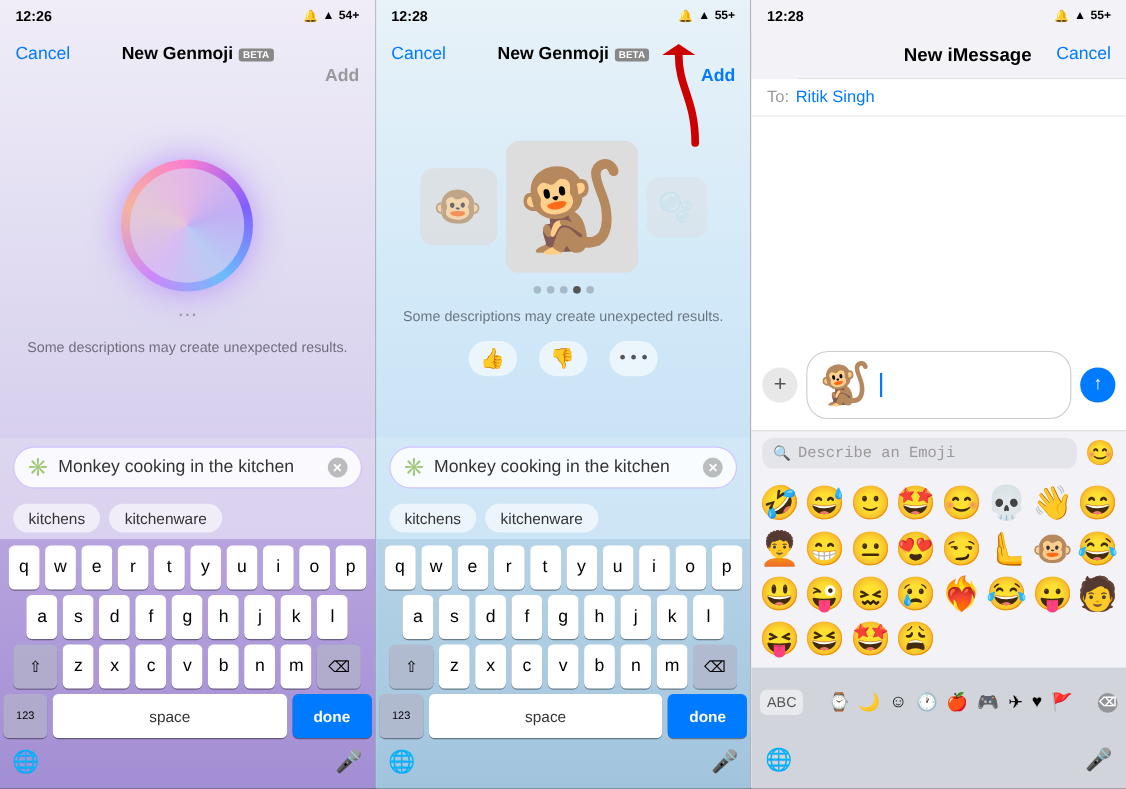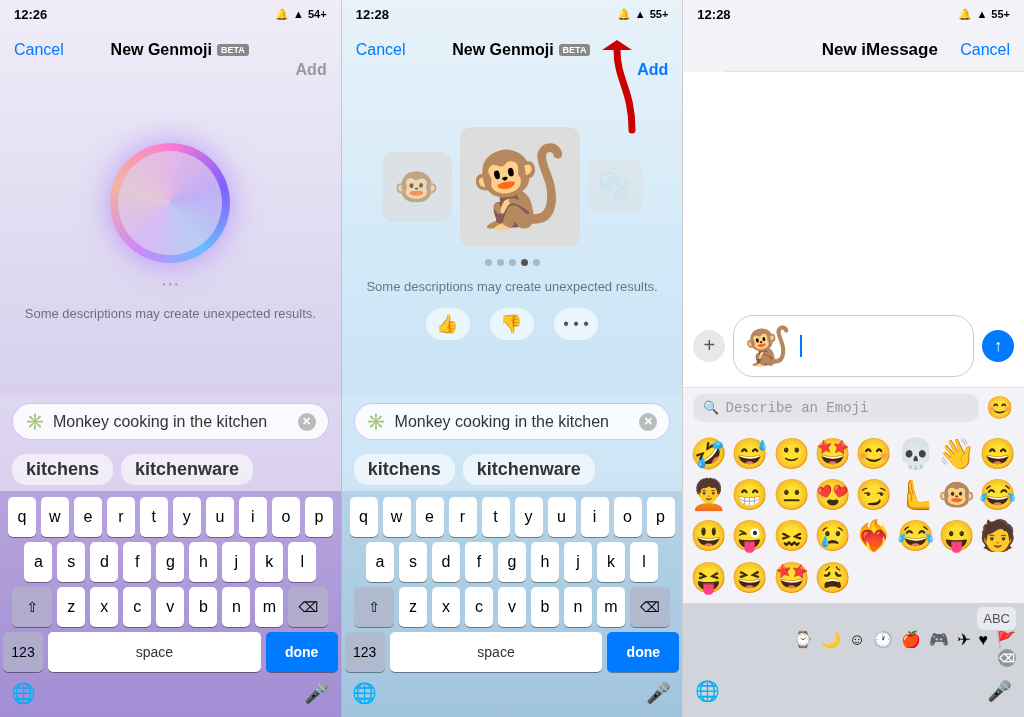--- a/index.html
+++ b/index.html
@@ -151,23 +151,22 @@
     .suggestions-row {
       display: flex;
       gap: 8px;
       padding: 6px 12px;
       background: rgba(255,255,255,0.15);
     }
     .suggestion-chip {
       background: rgba(255,255,255,0.6);
       border-radius: 14px;
       padding: 5px 14px;
-      font-size: 18px;
+      font-size: 14px;
       color: #333;
-      font-weight: bold;
     }
 
     
     .keyboard {
       background: #cdd0d6;
       padding: 6px 3px 4px;
       flex-shrink: 0;
     }
     .keyboard-panel-1 { background: linear-gradient(180deg, rgba(180,160,220,0.9), rgba(160,140,210,0.95)); }
     .keyboard-panel-2 { background: linear-gradient(180deg, rgba(180,210,230,0.9), rgba(160,195,220,0.95)); }
@@ -206,21 +205,21 @@
     }
     .key.done-key {
       background: #007aff;
       color: #ffffff;
       font-size: 14px;
       font-weight: 600;
       min-width: 72px;
     }
     .key.num-key {
       background: rgba(180,180,200,0.7);
-      font-size: 14px;
+      font-size: 10px;
       min-width: 40px;
     }
     .key.delete-key {
       background: rgba(180,180,200,0.7);
       min-width: 40px;
     }
     .key.shift-key {
       background: rgba(180,180,200,0.7);
       min-width: 40px;
     }
@@ -469,26 +468,25 @@
       display: flex;
       align-items: center;
       justify-content: center;
       font-size: 30px;
       cursor: pointer;
     }
 
     
     .emoji-toolbar {
       background: #d1d5db;
-      padding: 4px 8px;
-      display: flex;
-      align-items: flex-end;
+      padding: 20px 8px;
+      display: flex;
+      align-items: center;
       justify-content: space-between;
       font-size: 13px;
-      flex-direction: column;
     }
     .emoji-toolbar-btn {
       padding: 4px 6px;
       font-size: 13px;
       color: #555;
       cursor: pointer;
       background: rgba(255,255,255,0.5);
       border-radius: 6px;
     }
     .emoji-toolbar-icons {
@@ -731,20 +729,24 @@
   </div>
 
   <div class="nav-bar">
     <div style="width:60px;"></div>
     <div class="nav-title">
       <span>New iMessage</span>
     </div>
     <span class="nav-cancel">Cancel</span>
   </div>
 
+  <div class="imessage-to-row">
+    <span class="to-label">To:</span>
+    <span class="to-contact">Ritik Singh</span>
+  </div>
 
   <div class="imessage-bubble-area">
     <div class="message-row">
       <div class="plus-btn">+</div>
       <div class="message-input-box">
         <div class="attached-emoji">🐒</div>
         <div class="text-cursor"></div>
       </div>
       <div class="send-btn">↑</div>
     </div>

